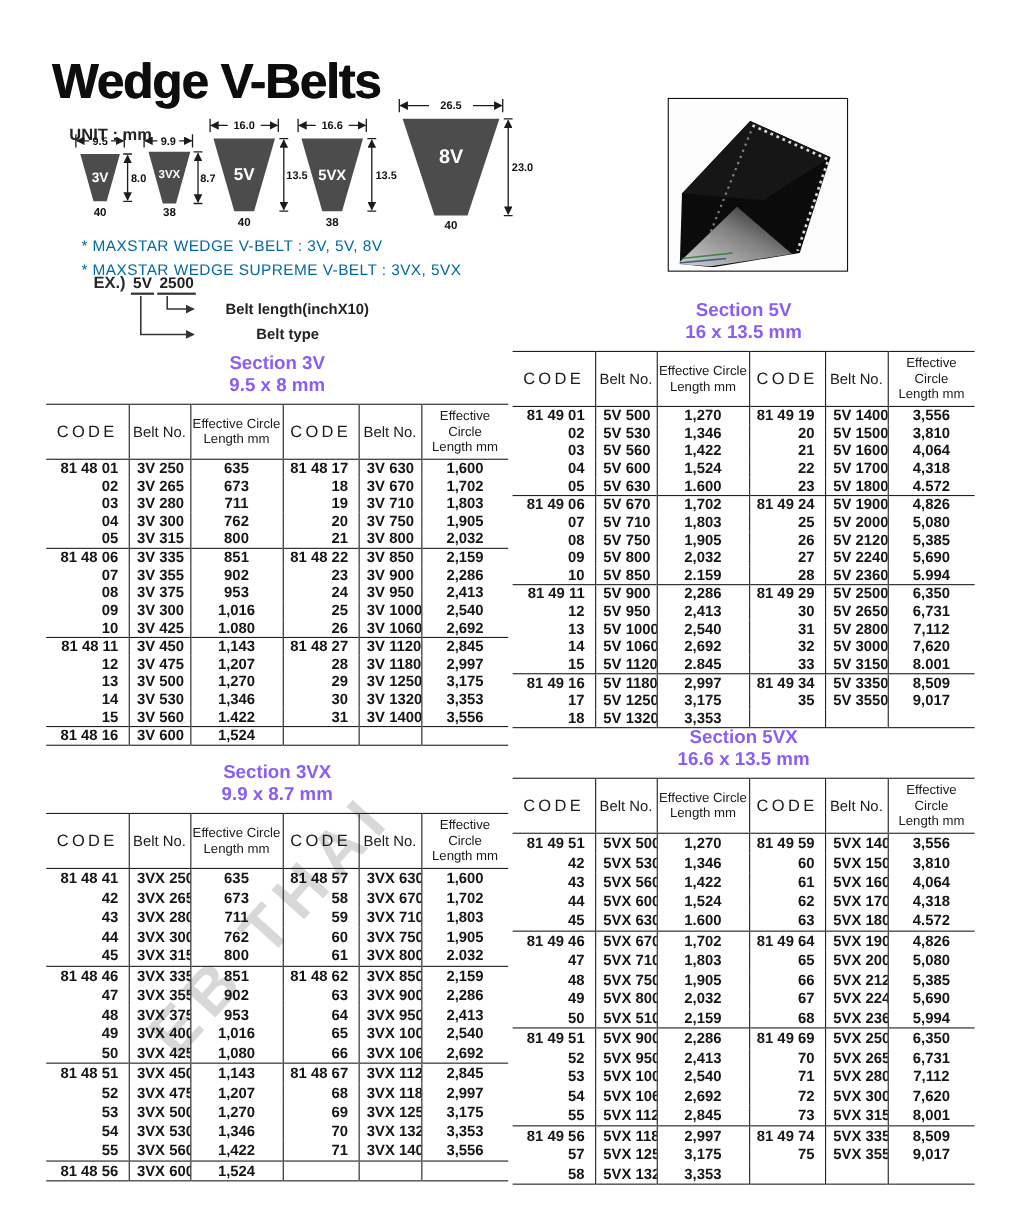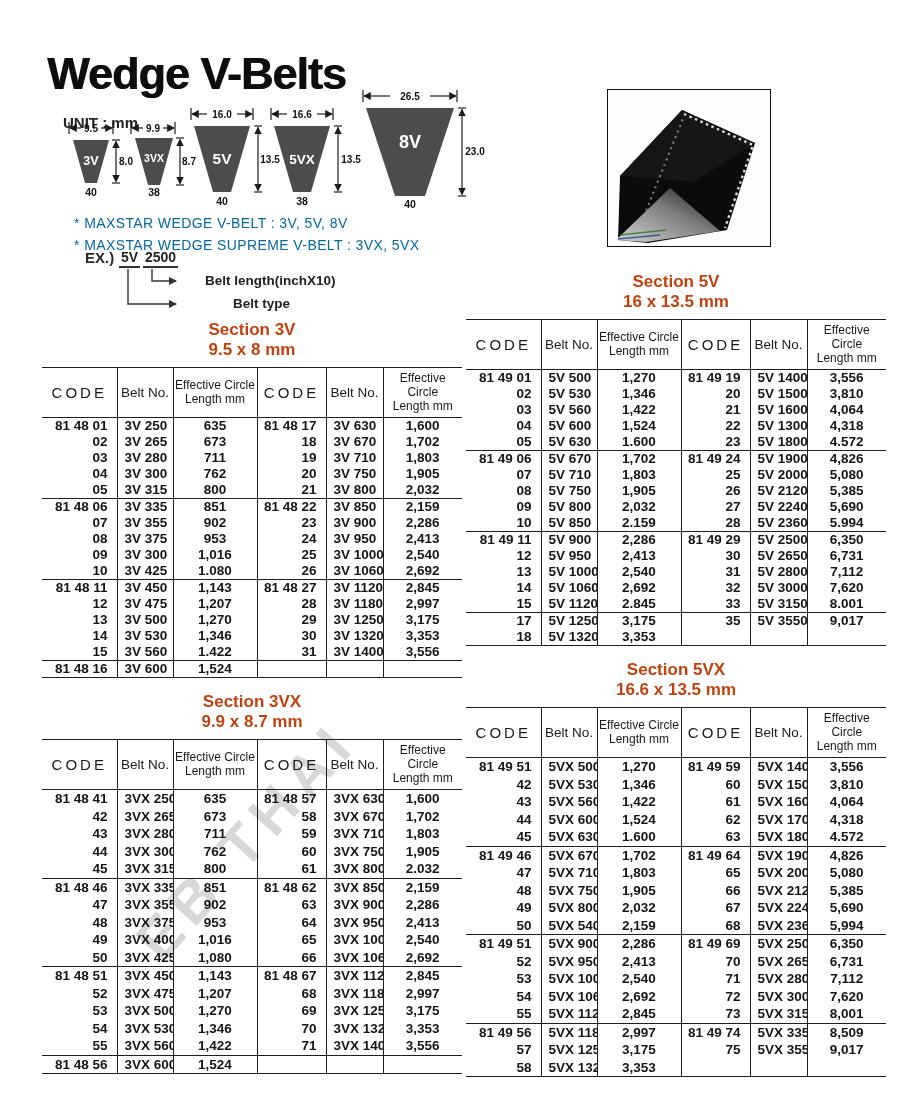--- a/index.html
+++ b/index.html
@@ -22,21 +22,21 @@
 
   .note{position:absolute;font-size:14px;font-weight:400;letter-spacing:0.4px;color:#0369a1;}
   .ex-prefix{position:absolute;left:85px;top:249px;font-size:15px;font-weight:600;color:#2a2a2a;}
   .ex-code{position:absolute;font-size:14px;font-weight:700;color:#222;
            border-bottom:2px solid #333;padding:0 2px 1px 2px;}
   .ex-svg{position:absolute;left:118px;top:268px;}
   .ex-label{position:absolute;font-size:13.5px;font-weight:600;color:#222;}
 
   .section{position:absolute;width:420px;}
   .section-title{text-align:center;font-size:17px;font-weight:700;line-height:20px;
-                 color:#c2410c;margin-bottom:7px;}
+                 color:#8b5cf6;margin-bottom:7px;}
   .belt-table{border-collapse:collapse;table-layout:fixed;width:420px;
               border-bottom:1.5px solid #1f1f1f;}
   .belt-table th{font-weight:400;border-top:1.5px solid #1f1f1f;border-bottom:1.5px solid #1f1f1f;
                  padding:4px 1px;white-space:pre-line;color:#1a1a1a;line-height:1.15;}
   .belt-table th.h0{font-size:15px;letter-spacing:3px;}
   .belt-table th.h1{font-size:13.5px;}
   .belt-table th.h2{font-size:12px;}
   .belt-table tbody{border-top:1.5px solid #1f1f1f;}
   .belt-table tr > *:nth-child(n+2){border-left:1.5px solid #1f1f1f;}
   .belt-table td{height:16px;font-size:13.5px;line-height:16px;white-space:nowrap;
@@ -394,21 +394,21 @@
             <td class="c2">1,422</td>
             <td class="c3">21</td>
             <td class="c4">5V 1600</td>
             <td class="c5">4,064</td>
           </tr>
           <tr>
             <td class="c0">04</td>
             <td class="c1">5V 600</td>
             <td class="c2">1,524</td>
             <td class="c3">22</td>
-            <td class="c4">5V 1300</td>
+            <td class="c4">5V 1700</td>
             <td class="c5">4,318</td>
           </tr>
           <tr>
             <td class="c0">05</td>
             <td class="c1">5V 630</td>
             <td class="c2">1.600</td>
             <td class="c3">23</td>
             <td class="c4">5V 1800</td>
             <td class="c5">4.572</td>
           </tr>
@@ -491,20 +491,28 @@
           <tr>
             <td class="c0">15</td>
             <td class="c1">5V 1120</td>
             <td class="c2">2.845</td>
             <td class="c3">33</td>
             <td class="c4">5V 3150</td>
             <td class="c5">8.001</td>
           </tr>
         </tbody>
         <tbody>
+          <tr>
+            <td class="c0">81 49 16</td>
+            <td class="c1">5V 1180</td>
+            <td class="c2">2,997</td>
+            <td class="c3">81 49 34</td>
+            <td class="c4">5V 3350</td>
+            <td class="c5">8,509</td>
+          </tr>
           <tr>
             <td class="c0">17</td>
             <td class="c1">5V 1250</td>
             <td class="c2">3,175</td>
             <td class="c3">35</td>
             <td class="c4">5V 3550</td>
             <td class="c5">9,017</td>
           </tr>
           <tr>
             <td class="c0">18</td>
@@ -779,21 +787,21 @@
           <tr>
             <td class="c0">49</td>
             <td class="c1">5VX 800</td>
             <td class="c2">2,032</td>
             <td class="c3">67</td>
             <td class="c4">5VX 2240</td>
             <td class="c5">5,690</td>
           </tr>
           <tr>
             <td class="c0">50</td>
-            <td class="c1">5VX 540</td>
+            <td class="c1">5VX 510</td>
             <td class="c2">2,159</td>
             <td class="c3">68</td>
             <td class="c4">5VX 2360</td>
             <td class="c5">5,994</td>
           </tr>
         </tbody>
         <tbody>
           <tr>
             <td class="c0">81 49 51</td>
             <td class="c1">5VX 900</td>

